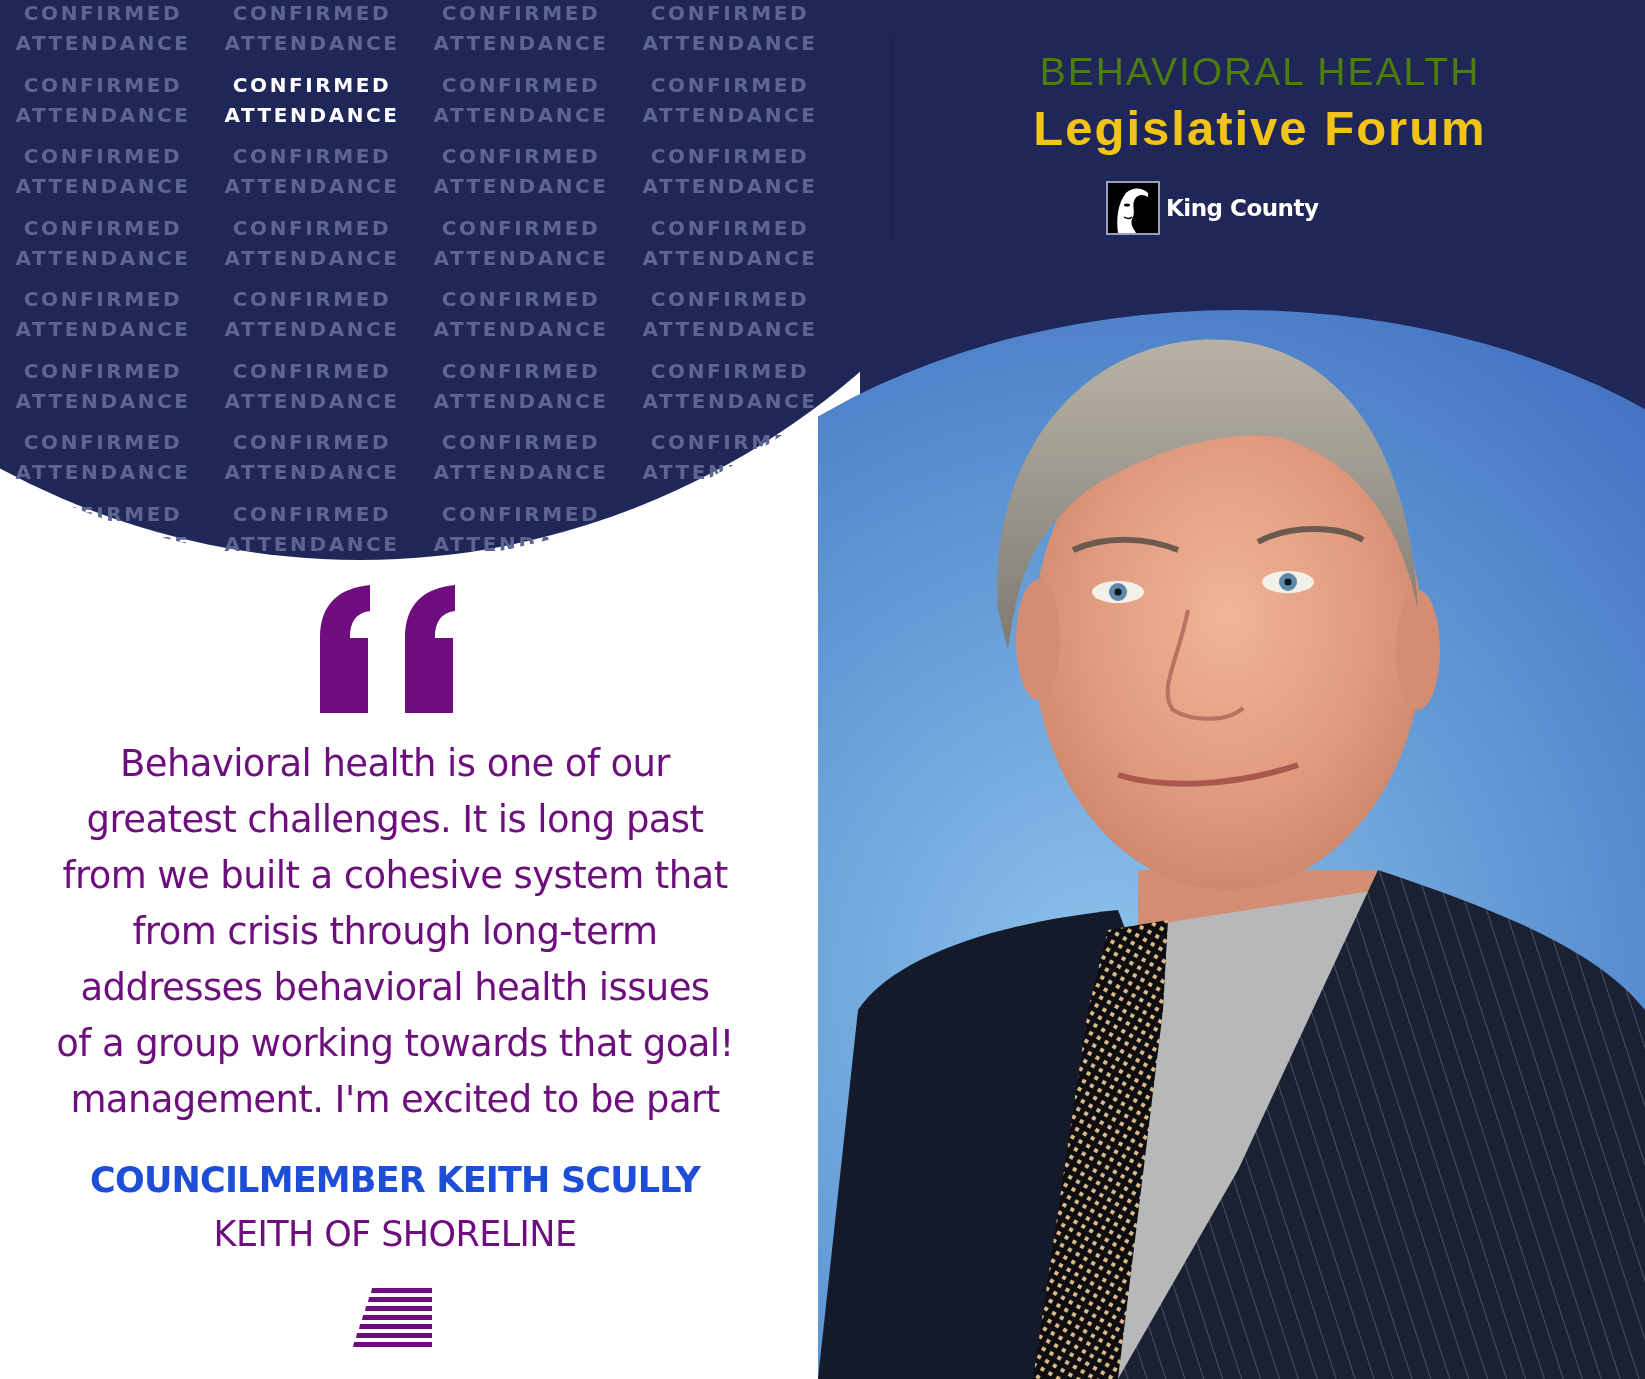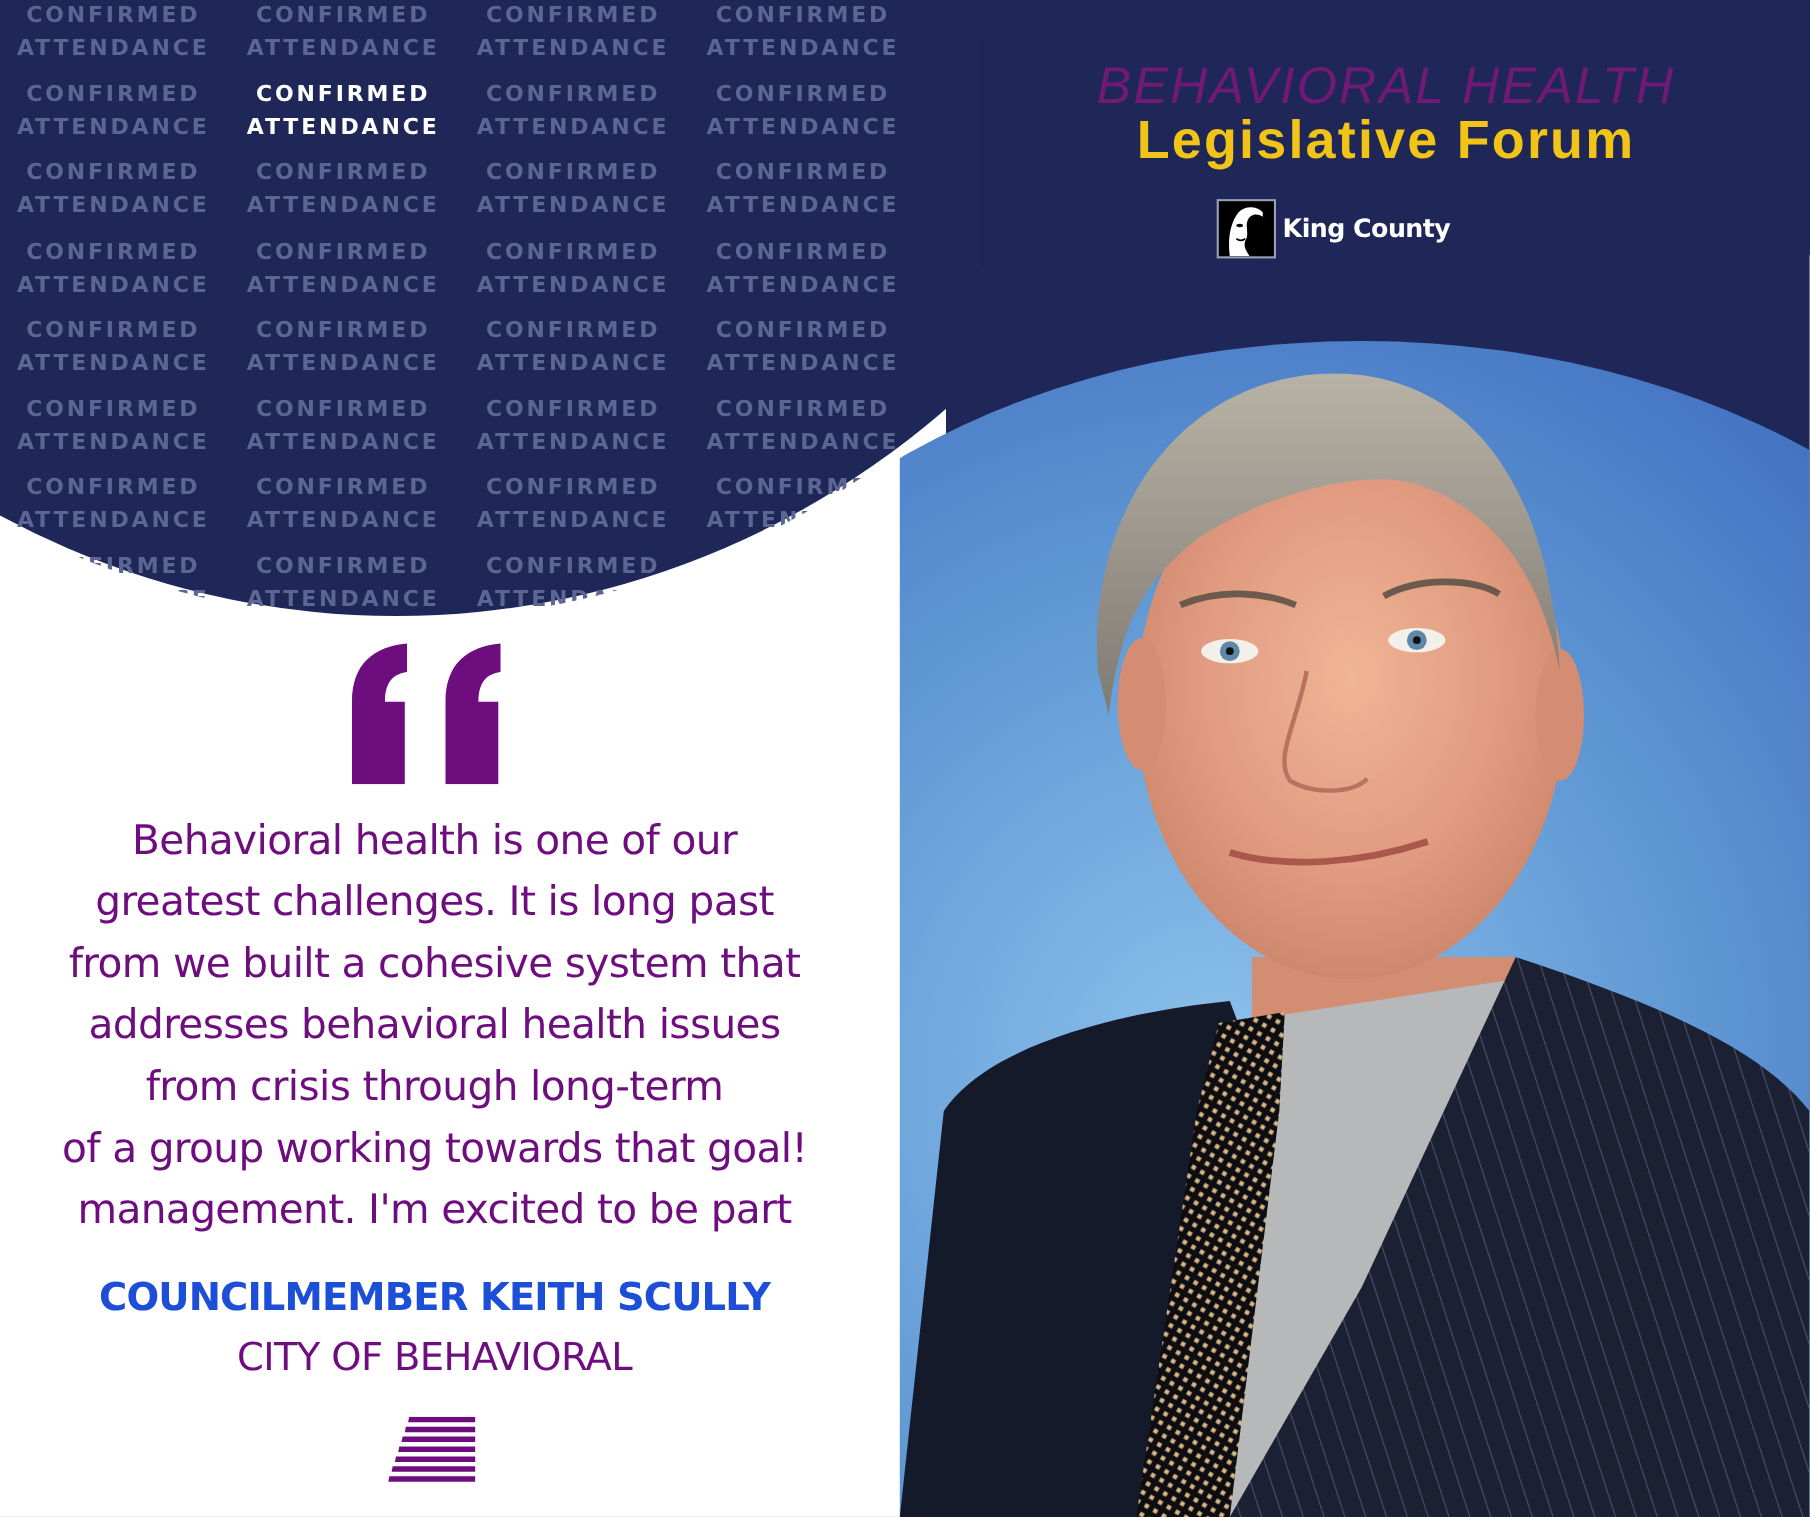--- a/index.html
+++ b/index.html
@@ -48,23 +48,22 @@
   }
   .att-cell .l1 { display: block; font-size: 20px; }
   .att-cell .l2 { display: block; font-size: 20px; }
   .att-cell.hl { color: #ffffff; }
   .divider-v {
     position: absolute; left: 892px; top: 34px; width: 1px; height: 210px;
     background: #1a2150;
   }
   .header-title {
     position: absolute; left: 900px; top: 50px; width: 720px; text-align: center;
-    color: #701a75; font-size: 47px; letter-spacing: 2px; font-weight: normal;
+    color: #4d7c0f; font-size: 39px; letter-spacing: 2px; font-weight: normal;
     font-family: "Liberation Sans", sans-serif;
-    font-style: italic;
   }
   .header-sub {
     position: absolute; left: 900px; top: 100px; width: 720px; text-align: center;
     color: #f2c417; font-size: 49px; letter-spacing: 2px; font-weight: bold;
     font-family: "Liberation Sans", sans-serif;
   }
   .kc-logo {
     position: absolute; left: 1106px; top: 180px; height: 56px;
     display: flex; align-items: center; gap: 6px;
   }
@@ -331,28 +330,28 @@
   <svg width="180" height="130" viewBox="0 0 180 130">
     <path d="M20 130 L 20 55 C 20 20, 40 5, 70 2 L 70 28 C 55 30, 50 40, 50 55 L 68 55 L 68 130 Z" fill="#6e0d7e"></path>
     <path d="M105 130 L 105 55 C 105 20, 125 5, 155 2 L 155 28 C 140 30, 135 40, 135 55 L 153 55 L 153 130 Z" fill="#6e0d7e"></path>
   </svg>
 </div>
 
 <div class="quote-text">
   <div>Behavioral health is one of our</div>
   <div>greatest challenges. It is long past</div>
   <div>from we built a cohesive system that</div>
+  <div>from crisis through long-term</div>
   <div>addresses behavioral health issues</div>
-  <div>from crisis through long-term</div>
   <div>of a group working towards that goal!</div>
   <div>management. I'm excited to be part</div>
 </div>
 
 <div class="speaker-name">COUNCILMEMBER KEITH SCULLY</div>
-<div class="speaker-org">CITY OF BEHAVIORAL</div>
+<div class="speaker-org">KEITH OF SHORELINE</div>
 
 <div class="stair-logo">
   <svg width="84" height="62" viewBox="0 0 84 62">
     <polygon points="20,0 80,0 80,5 19,5" fill="#6e0d7e"></polygon>
     <polygon points="17,9 80,9 80,14 16,14" fill="#6e0d7e"></polygon>
     <polygon points="14,18 80,18 80,23 13,23" fill="#6e0d7e"></polygon>
     <polygon points="11,27 80,27 80,32 10,32" fill="#6e0d7e"></polygon>
     <polygon points="8,36 80,36 80,41 7,41" fill="#6e0d7e"></polygon>
     <polygon points="5,45 80,45 80,50 4,50" fill="#6e0d7e"></polygon>
     <polygon points="2,54 80,54 80,59 1,59" fill="#6e0d7e"></polygon>

